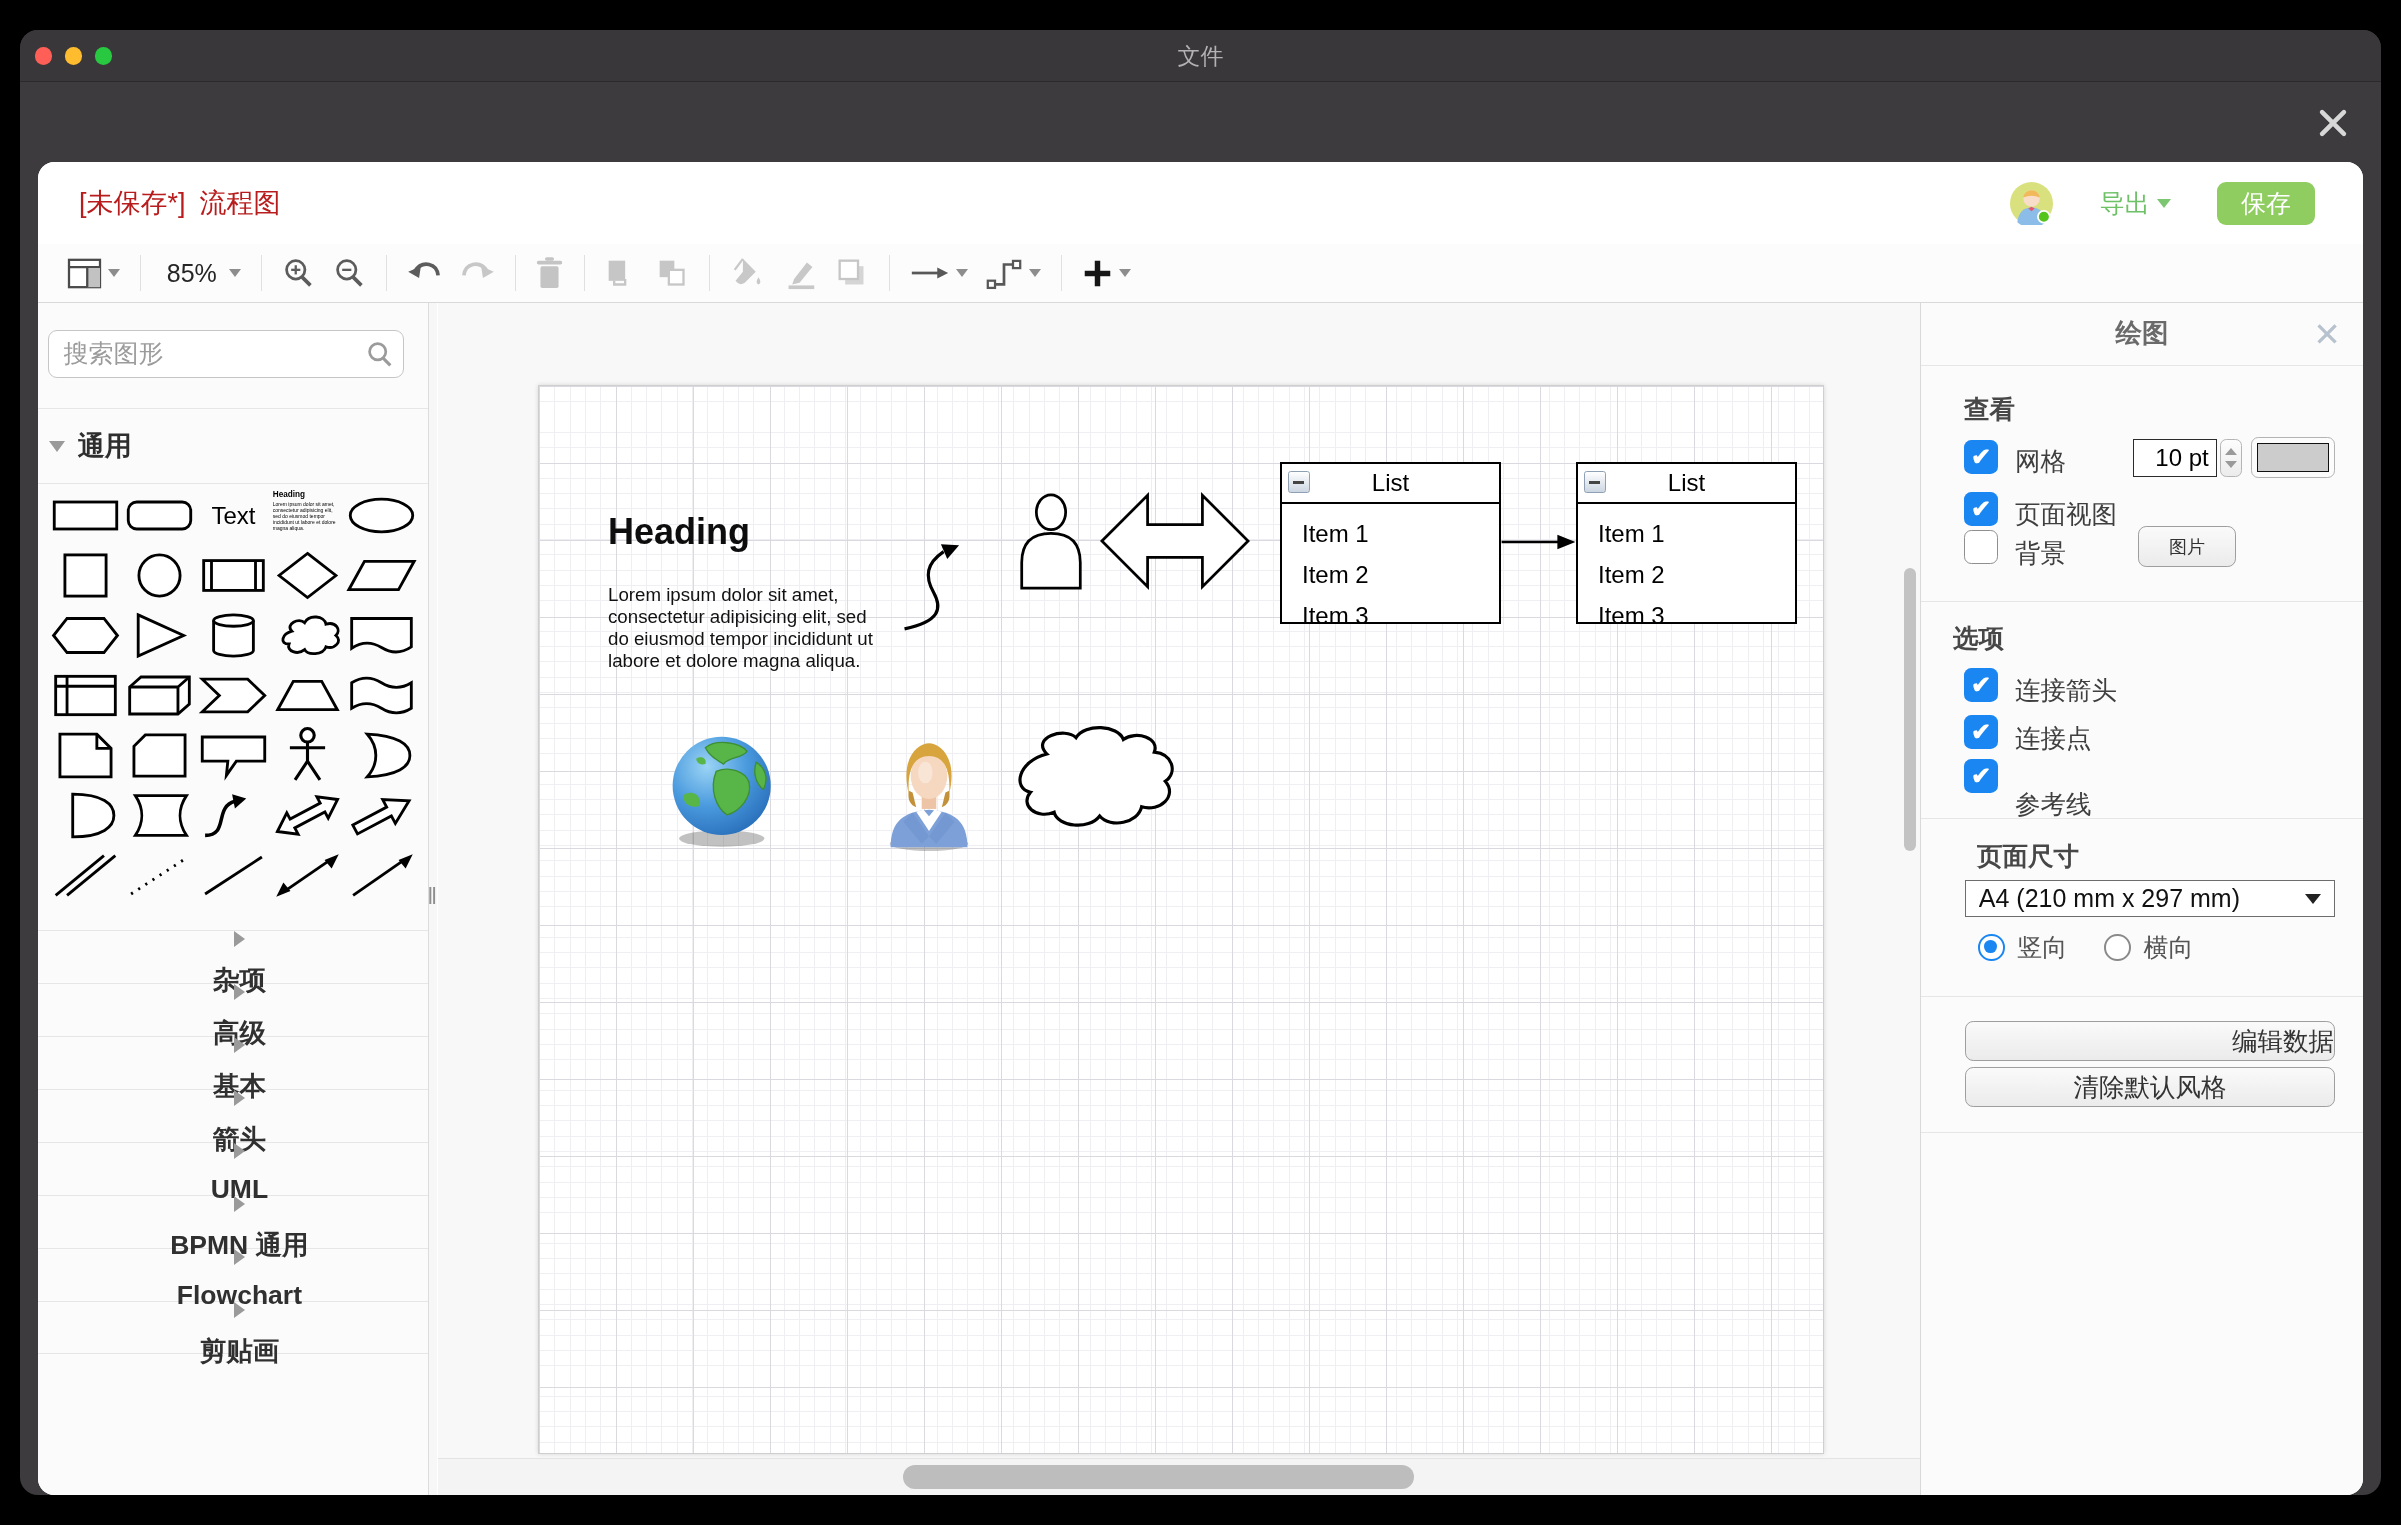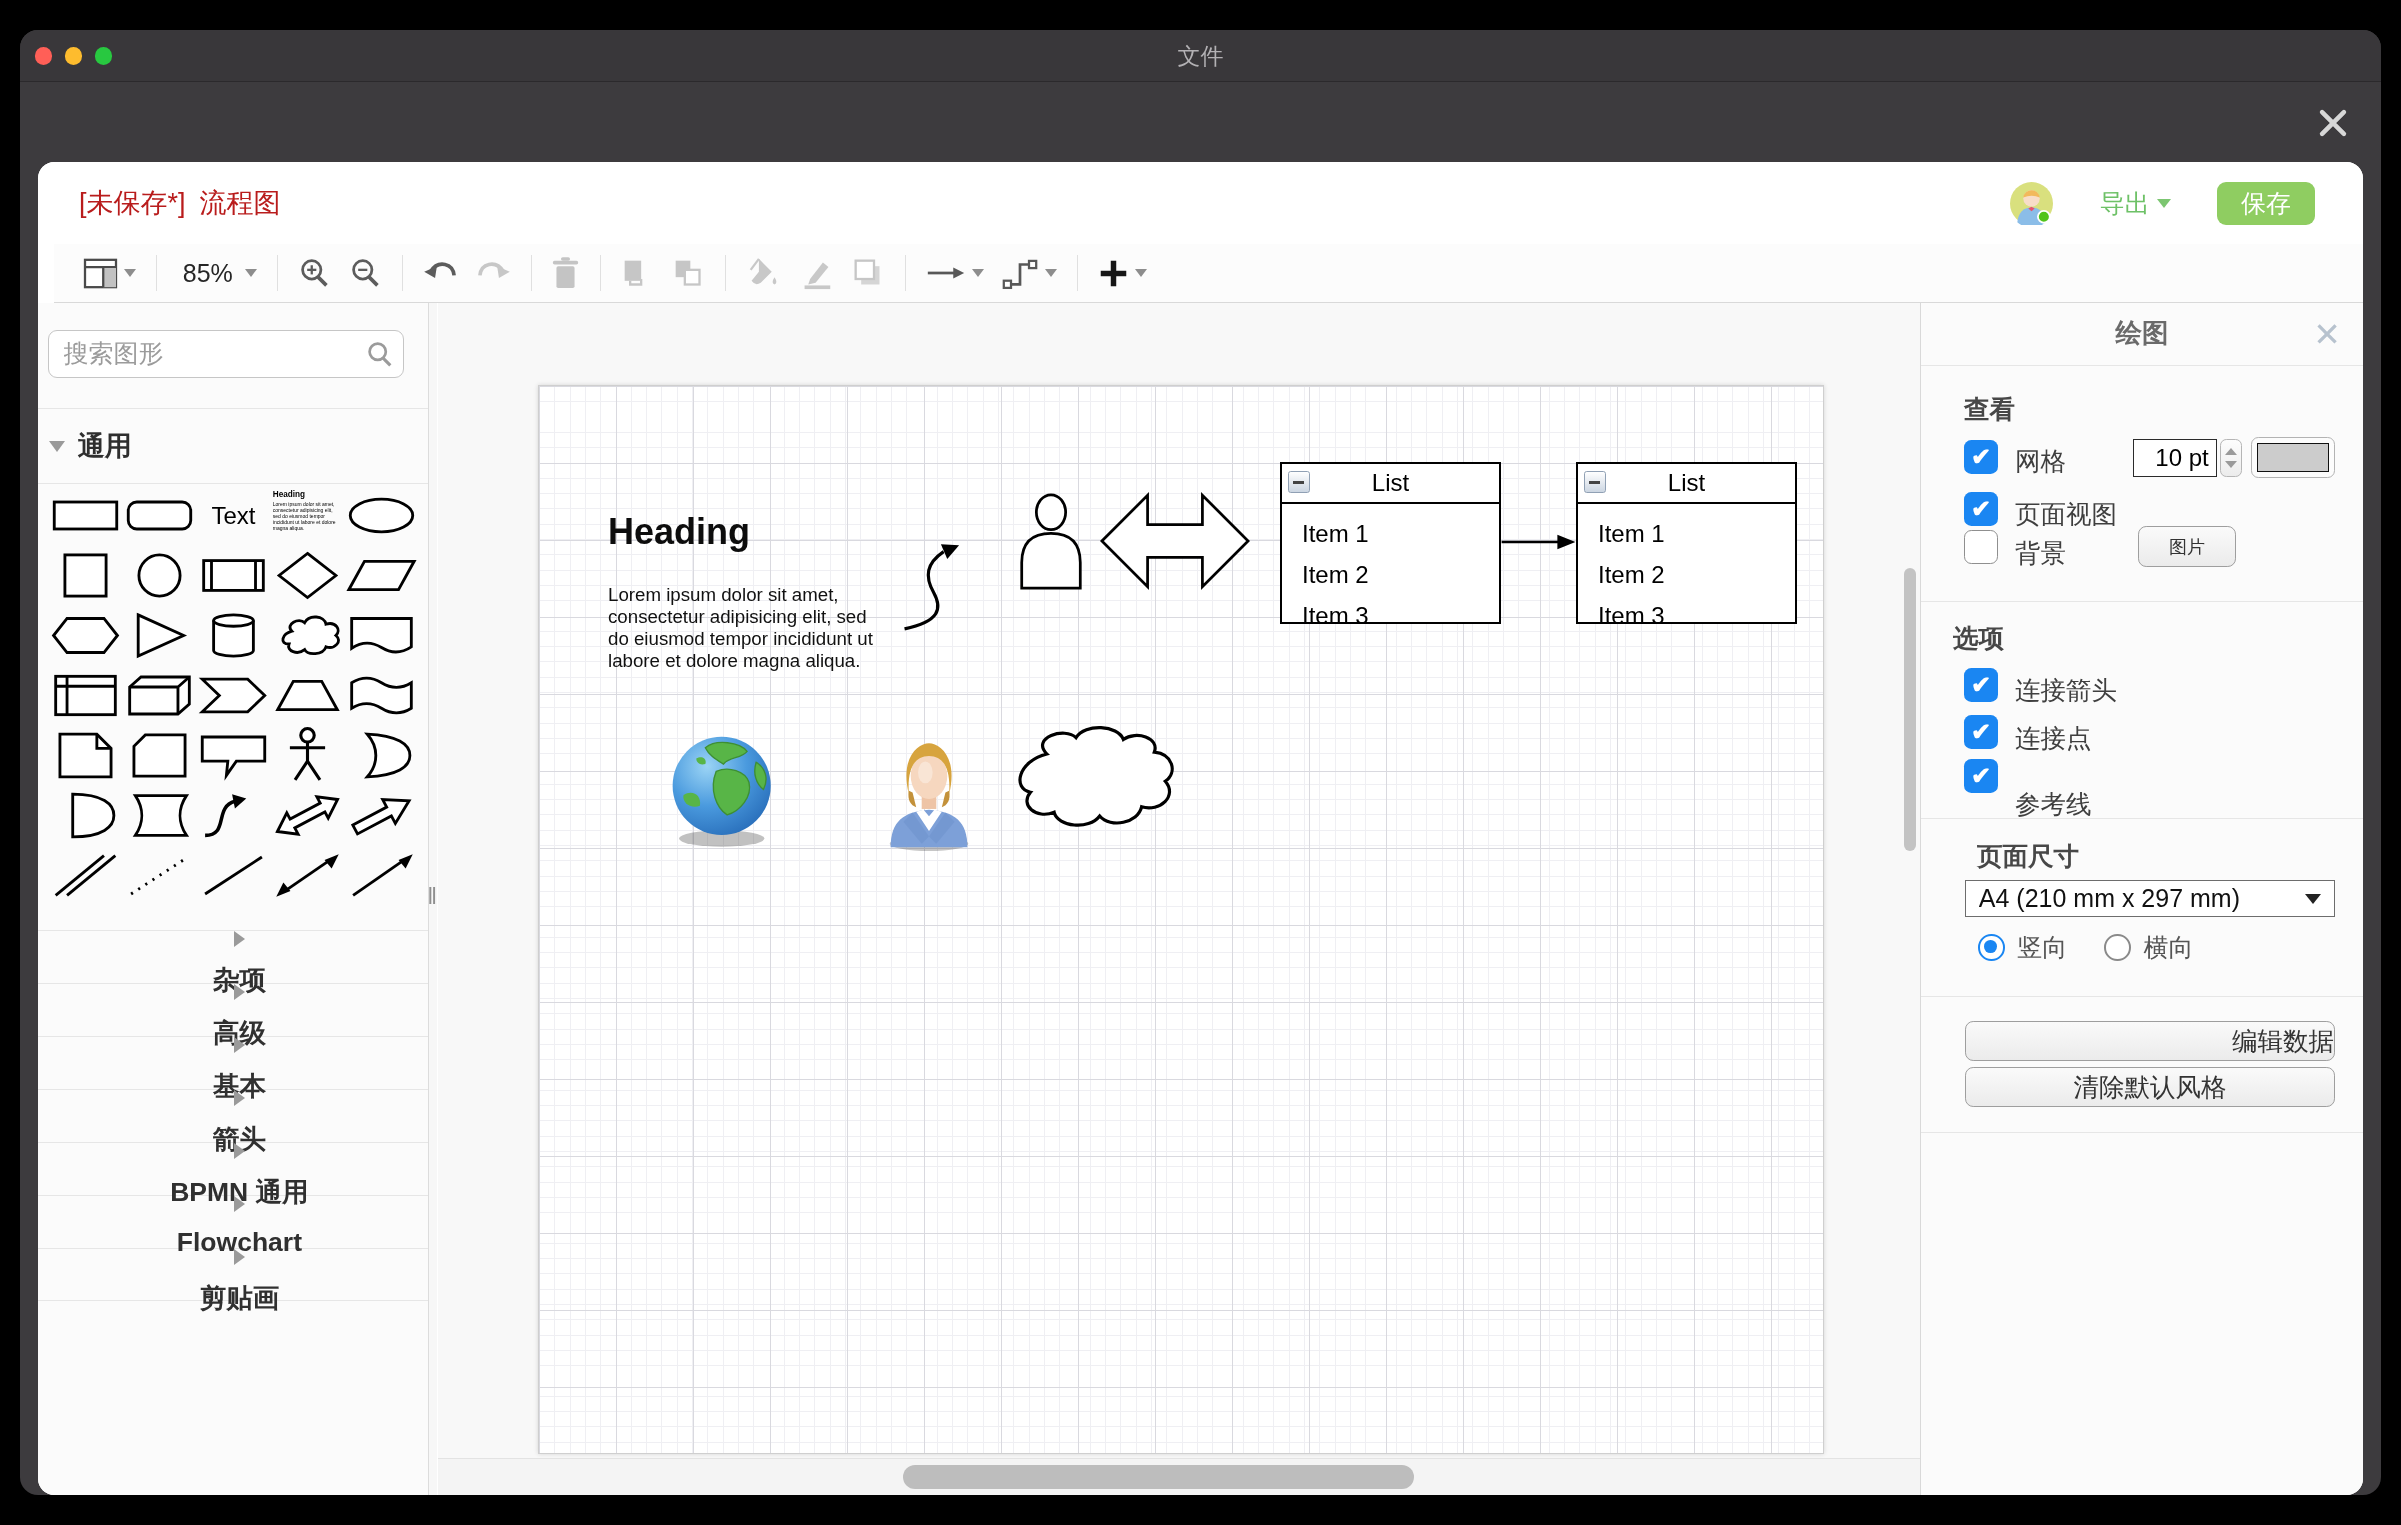--- a/index.html
+++ b/index.html
@@ -21,21 +21,21 @@
   
   .card-header { position:absolute; left:0; top:0; width:100%; height:82px; background:#fff; }
   .doc-title { position:absolute; left:41px; top:0; height:82px; display:flex; align-items:center; gap:14px; font-size:27px; color:#b91c1c; }
   .header-right { position:absolute; right:0; top:0; height:82px; display:flex; align-items:center; padding-right:48px; }
   .avatar { width:43px; height:43px; border-radius:50%; position:relative; margin-right:47px; }
   .export-link { display:flex; align-items:center; gap:7.3px; color:#6ec167; font-size:25px; cursor:pointer; margin-right:46px; }
   .chev-dn { width:0; height:0; border-left:7.3px solid transparent; border-right:7.3px solid transparent; border-top:9px solid #7cc671; }
   .save-btn { width:98px; height:43px; background:#8fcd61; color:#fff; font-size:25px; border:none; border-radius:9px; cursor:pointer; font-family:inherit; }
 
   
-  .toolbar { position:absolute; left:0; top:82px; width:100%; height:59px; background:#fcfcfc; border-bottom:0.9px solid #d9d9d9; display:flex; align-items:center; padding-left:20px;margin-left:16px; }
+  .toolbar { position:absolute; left:0; top:82px; width:100%; height:59px; background:#fcfcfc; border-bottom:0.9px solid #d9d9d9; display:flex; align-items:center; padding-left:20px; }
   .tb-item { display:flex; align-items:center; justify-content:center; height:44px; padding:0 9px; gap:6.4px; cursor:pointer; }
   .tb-sep { width:0.9px; height:36px; background:#e0e0e0; margin:0 11px; }
   .caret { width:0; height:0; border-left:6.4px solid transparent; border-right:6.4px solid transparent; border-top:8.2px solid #8d8d8d; }
   .zoom-text { font-size:25px; color:#262626; padding:0 5.5px; }
 
   
   .body-row { position:absolute; left:0; top:141px; width:100%; height:1192px; }
 
   
   .sidebar { position:absolute; left:0; top:0; width:391px; height:100%; background:#fbfbfb; border-right:0.9px solid #dcdcdc; overflow:hidden; }
@@ -501,20 +501,24 @@
           <div class="sec-row">
               <span class="tri-right"></span>
               <span class="sec-label">基本</span>
             </div>
           <div class="sec-row">
               <span class="tri-right"></span>
               <span class="sec-label">箭头</span>
             </div>
           <div class="sec-row">
               <span class="tri-right"></span>
+              <span class="sec-label">UML</span>
+            </div>
+          <div class="sec-row">
+              <span class="tri-right"></span>
               <span class="sec-label">BPMN 通用</span>
             </div>
           <div class="sec-row">
               <span class="tri-right"></span>
               <span class="sec-label">Flowchart</span>
             </div>
           <div class="sec-row">
               <span class="tri-right"></span>
               <span class="sec-label">剪贴画</span>
             </div>

